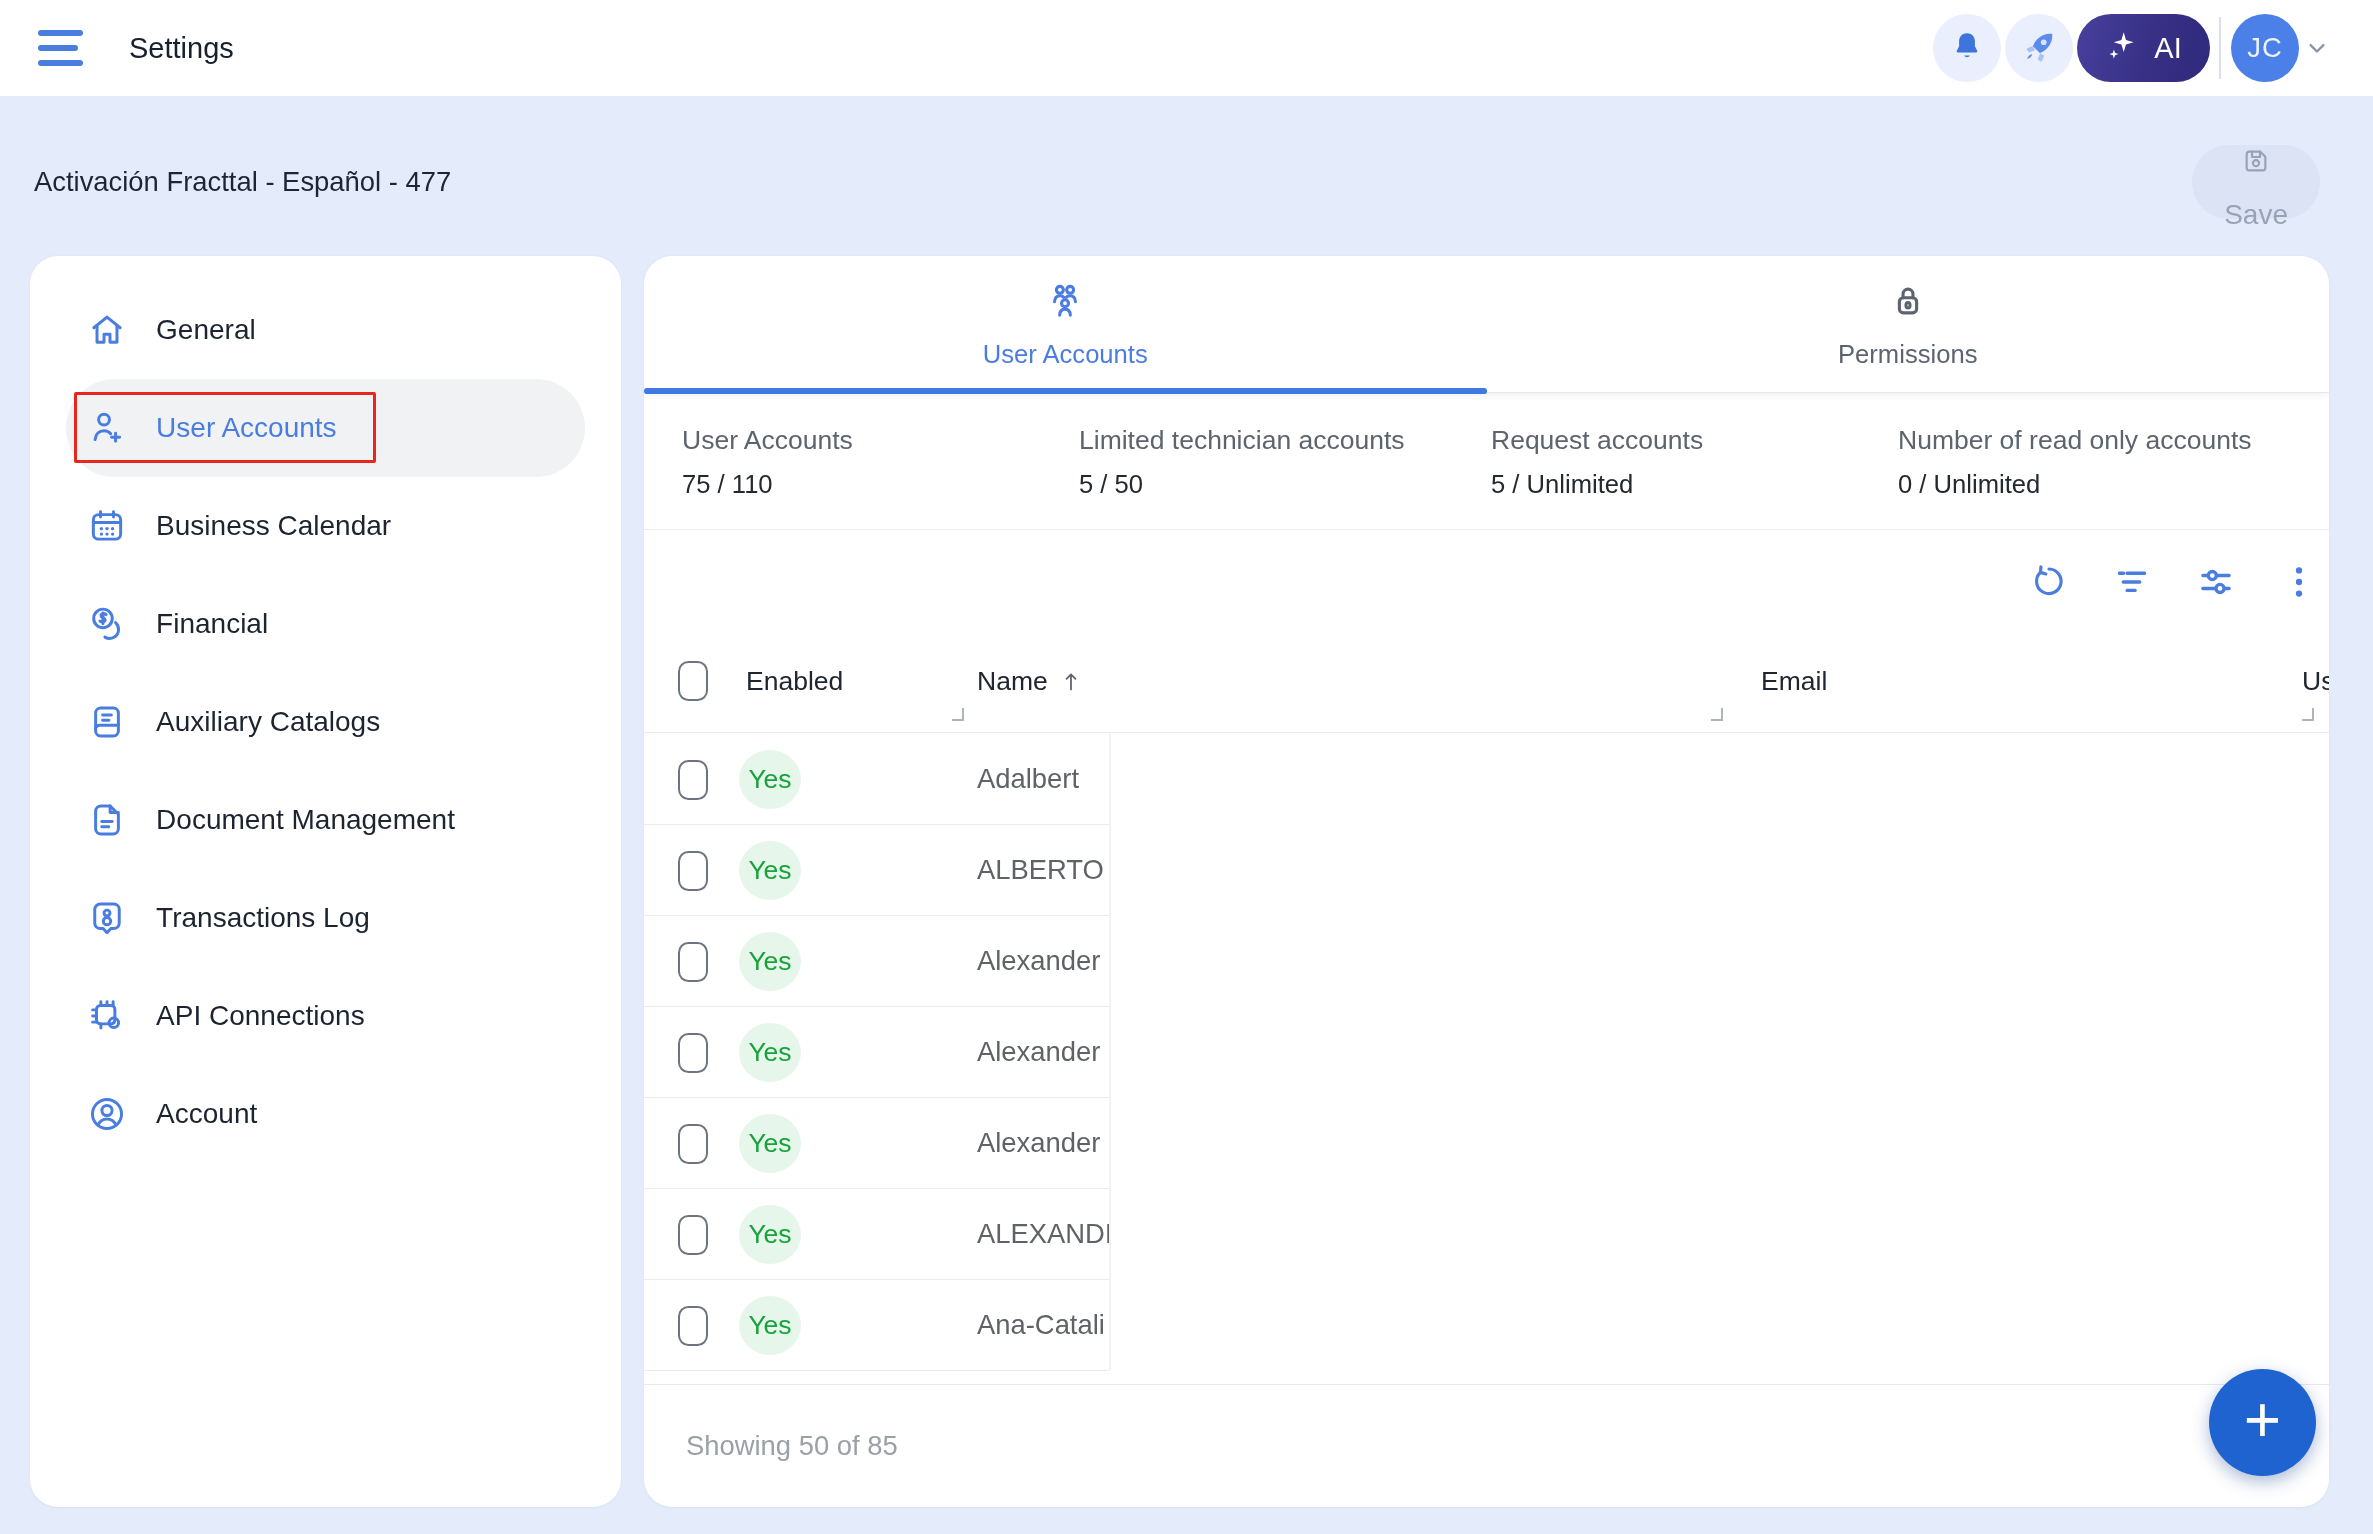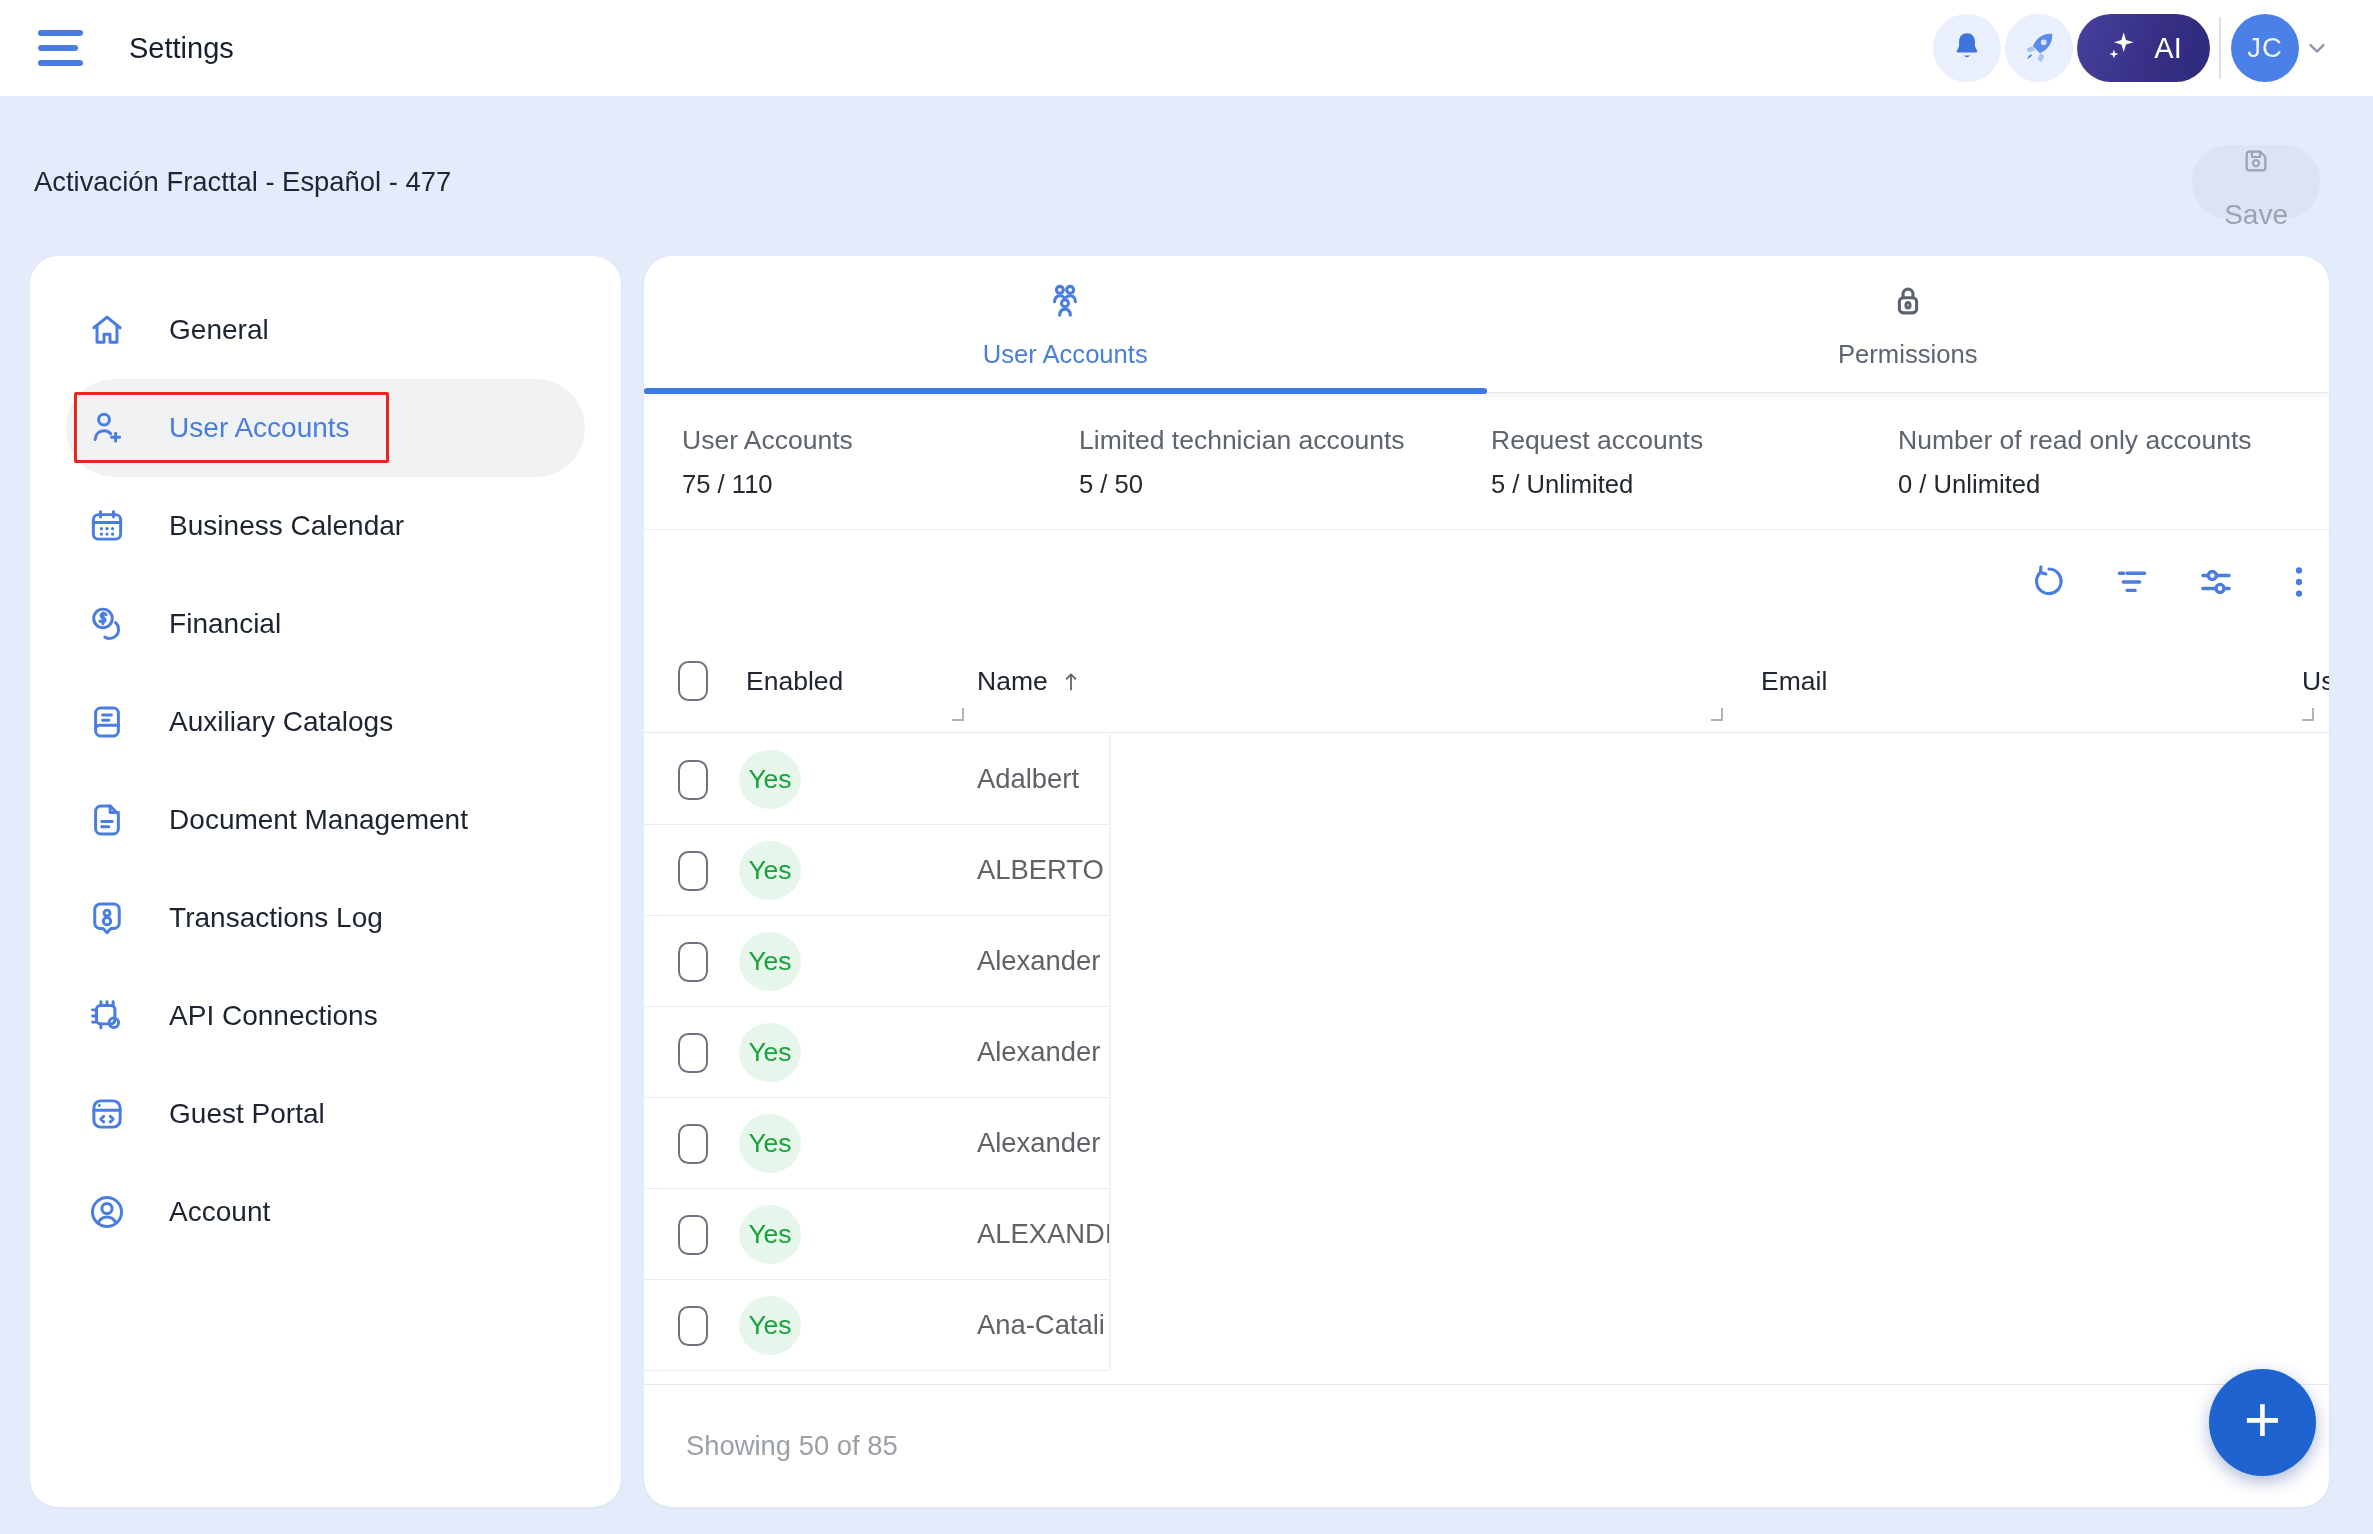--- a/index.html
+++ b/index.html
@@ -40,21 +40,21 @@
   .save-btn { height:74px; padding:0 32px; border:none; border-radius:38px; background:#dbe3f4;
               color:#98a3b6; font-size:28px; font-family:inherit; display:flex; align-items:center; gap:15px;flex-direction:column; }
   .save-btn svg { width:32px; height:32px; }
 
   
   .sidebar { position:absolute; left:30px; top:256px; width:591px; height:1251px; background:#fff;
              border-radius:28px; padding:24.6px 0; box-shadow:0 0.9px 2.8px rgba(20,40,80,.05); }
   .side-item { height:98px; margin:0 36px; border-radius:49px; display:flex; align-items:center;
                padding:0 7.6px; cursor:pointer; }
   .side-item.selected { background:#f1f2f4; }
-  .side-inner { display:flex; align-items:center; gap:41px; border:3.8px solid transparent;
+  .side-inner { display:flex; align-items:center; gap:28px; border:3.8px solid transparent;
                 border-radius:1.9px; padding:11.4px 36px 11.4px 9.5px; }
   .side-item.annotated .side-inner { border-color:#e8261d; }
   .sicon { display:flex; color:#4a7de0; }
   .sicon svg { width:42px; height:42px; }
   .slabel { font-size:28px; color:#1c2430; white-space:nowrap; }
   .side-item.selected .slabel { color:#4a7de0; }
 
   
   .main-card { position:absolute; left:644px; top:256px; width:1685px; height:1251px; background:#fff;
                border-radius:28px; overflow:hidden; box-shadow:0 0.9px 2.8px rgba(20,40,80,.05); }
@@ -278,33 +278,20 @@
             <rect x="6" y="6" width="10.5" height="10.5" rx="2.2"></rect>
             <path d="M8.5 6V3.8M12 6V3.8M15.5 6V3.8M6 8.5H3.8M6 12H3.8M6 15.5H3.8M8.5 16.5v2.4"></path>
             <circle cx="15.9" cy="15.9" r="2.7"></circle>
             <circle cx="15.9" cy="15.9" r=".85" fill="currentColor" stroke="none"></circle>
           </svg>
         </span>
         <span class="slabel">API Connections</span>
       </div>
     </div>
 
-    <div class="side-item">
-      <div class="side-inner">
-        <span class="sicon">
-          <svg viewBox="0 0 24 24" fill="none" stroke="currentColor" stroke-width="1.7" stroke-linecap="round" stroke-linejoin="round">
-            <rect x="4.5" y="4.5" width="15" height="15" rx="4"></rect>
-            <path d="M4.5 9.8h15"></path>
-            <circle cx="7.6" cy="7.2" r=".85" fill="currentColor" stroke="none"></circle>
-            <path d="M10.1 13.3 8.5 14.9l1.6 1.6M13.9 13.3l1.6 1.6-1.6 1.6"></path>
-          </svg>
-        </span>
-        <span class="slabel">Guest Portal</span>
-      </div>
-    </div>
 
     <div class="side-item">
       <div class="side-inner">
         <span class="sicon">
           <svg viewBox="0 0 24 24" fill="none" stroke="currentColor" stroke-width="1.7" stroke-linecap="round" stroke-linejoin="round">
             <circle cx="12" cy="12" r="8.3"></circle>
             <circle cx="12" cy="10" r="2.9"></circle>
             <path d="M6.8 18.3c1.1-2.2 3-3.4 5.2-3.4 2.2 0 4.1 1.2 5.2 3.4"></path>
           </svg>
         </span>

